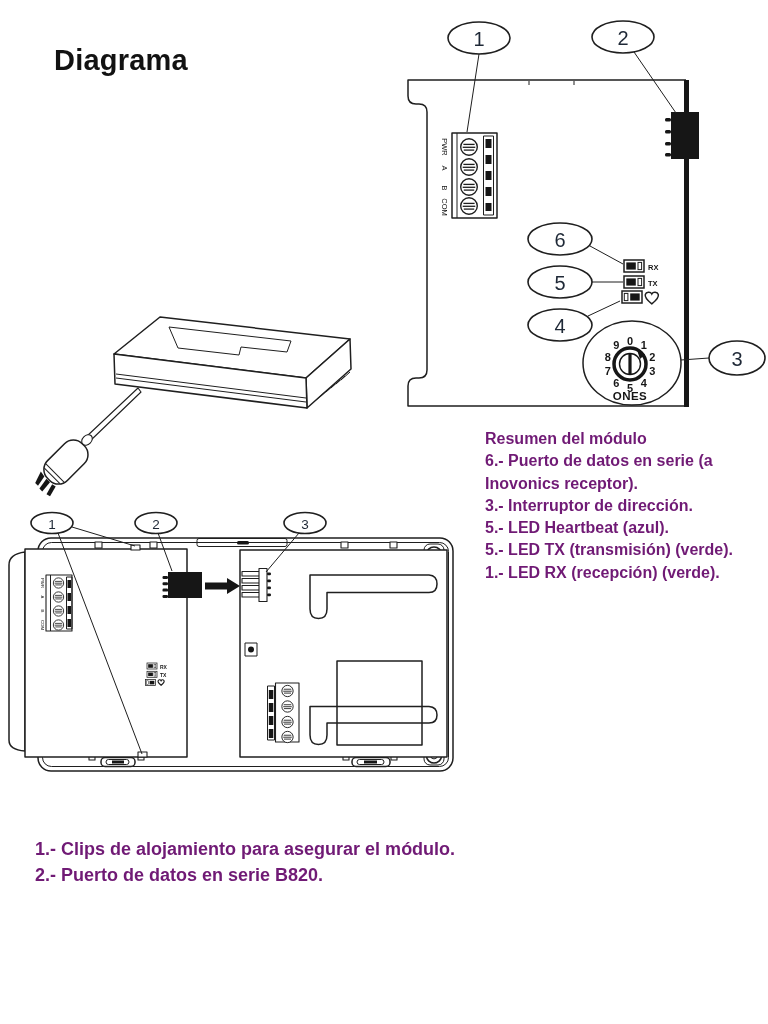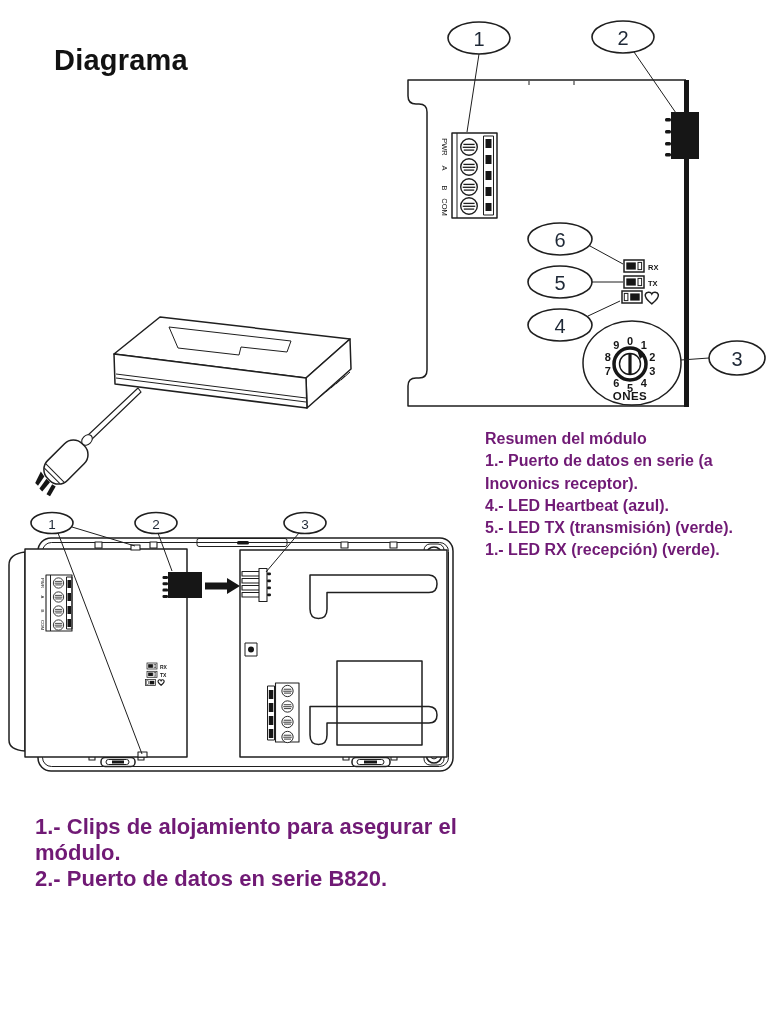--- a/index.html
+++ b/index.html
@@ -7,21 +7,21 @@
     position:relative; width:768px; height:1024px; background:#ffffff;
     overflow:hidden; font-family:"Liberation Sans", sans-serif; color:#111;padding-left:12px;
   }
   #page-title {
     position:absolute; left:54px; top:44px; margin:0;
     font-size:29px; font-weight:bold; letter-spacing:0.2px; color:#121212;
   }
   .textblock { position:absolute; font-weight:bold; color:#701a75; }
   #module-summary { left:485px; top:428px; width:284px; font-size:16px; line-height:22.3px; }
   #module-summary p { margin:0; }
-  #installation-notes { left:35px; top:814px; width:472px; font-size:22px; line-height:26px; }
+  #installation-notes { left:35px; top:836px; width:472px; font-size:18px; line-height:26px; }
   #installation-notes p { margin:0; }
 
   svg { position:absolute; overflow:visible; }
   svg text { fill:#161616; font-family:"Liberation Sans", sans-serif; }
 
   .ln   { fill:none; stroke:#1f1f1f; stroke-width:1.5; stroke-linejoin:round; }
   .ln1  { fill:none; stroke:#1f1f1f; stroke-width:1; stroke-linejoin:round; }
   .lnw  { fill:#ffffff; stroke:#1f1f1f; stroke-width:1.5; stroke-linejoin:round; }
   .lnw1 { fill:#ffffff; stroke:#1f1f1f; stroke-width:1.1; stroke-linejoin:round; }
   .blk  { fill:#161616; stroke:none; }
@@ -189,22 +189,23 @@
         <line class="ln1" x1="-21" y1="-11" x2="-21" y2="11"></line>
         <path class="blk" d="M-26,-11 L-38,-7 L-38,-3 L-27,-5 Z"></path>
         <path class="blk" d="M-27,-2 L-39,0 L-39,4 L-27,3 Z"></path>
         <path class="blk" d="M-27,6 L-38,9 L-37,13 L-26,10 Z"></path>
       </g>
     </g>
   </svg>
 
   <div id="module-summary" class="textblock">
     <p>Resumen del módulo</p>
-    <p>1.- Puerto de datos en serie (a Inovonics receptor).</p>
-    <p>4.- LED Heartbeat (azul).</p>
+    <p>6.- Puerto de datos en serie (a Inovonics receptor).</p>
+    <p>3.- Interruptor de dirección.</p>
+    <p>5.- LED Heartbeat (azul).</p>
     <p>5.- LED TX (transmisión) (verde).</p>
     <p>1.- LED RX (recepción) (verde).</p>
   </div>
 
   <svg style="left:0px; top:506px;" width="470" height="290" viewBox="0 506 470 290">
 
     <g>
       <rect class="ln" x="38" y="538" width="415" height="233" rx="13"></rect>
       <rect class="ln1" x="42.5" y="542.5" width="406" height="224" rx="9"></rect>
       <rect class="lnw1" x="95" y="542" width="7" height="6"></rect>

